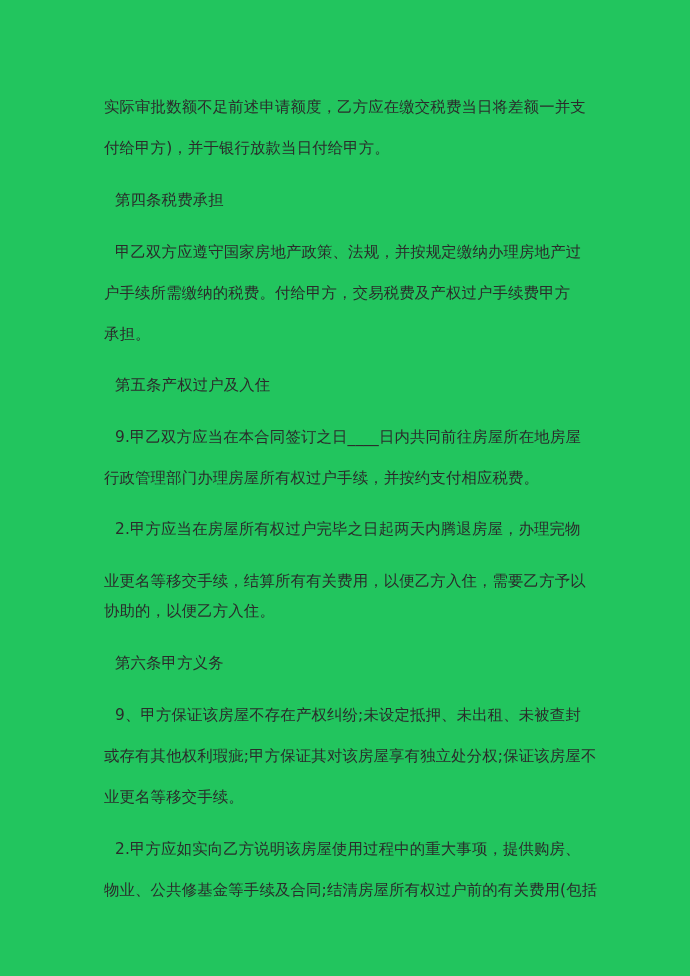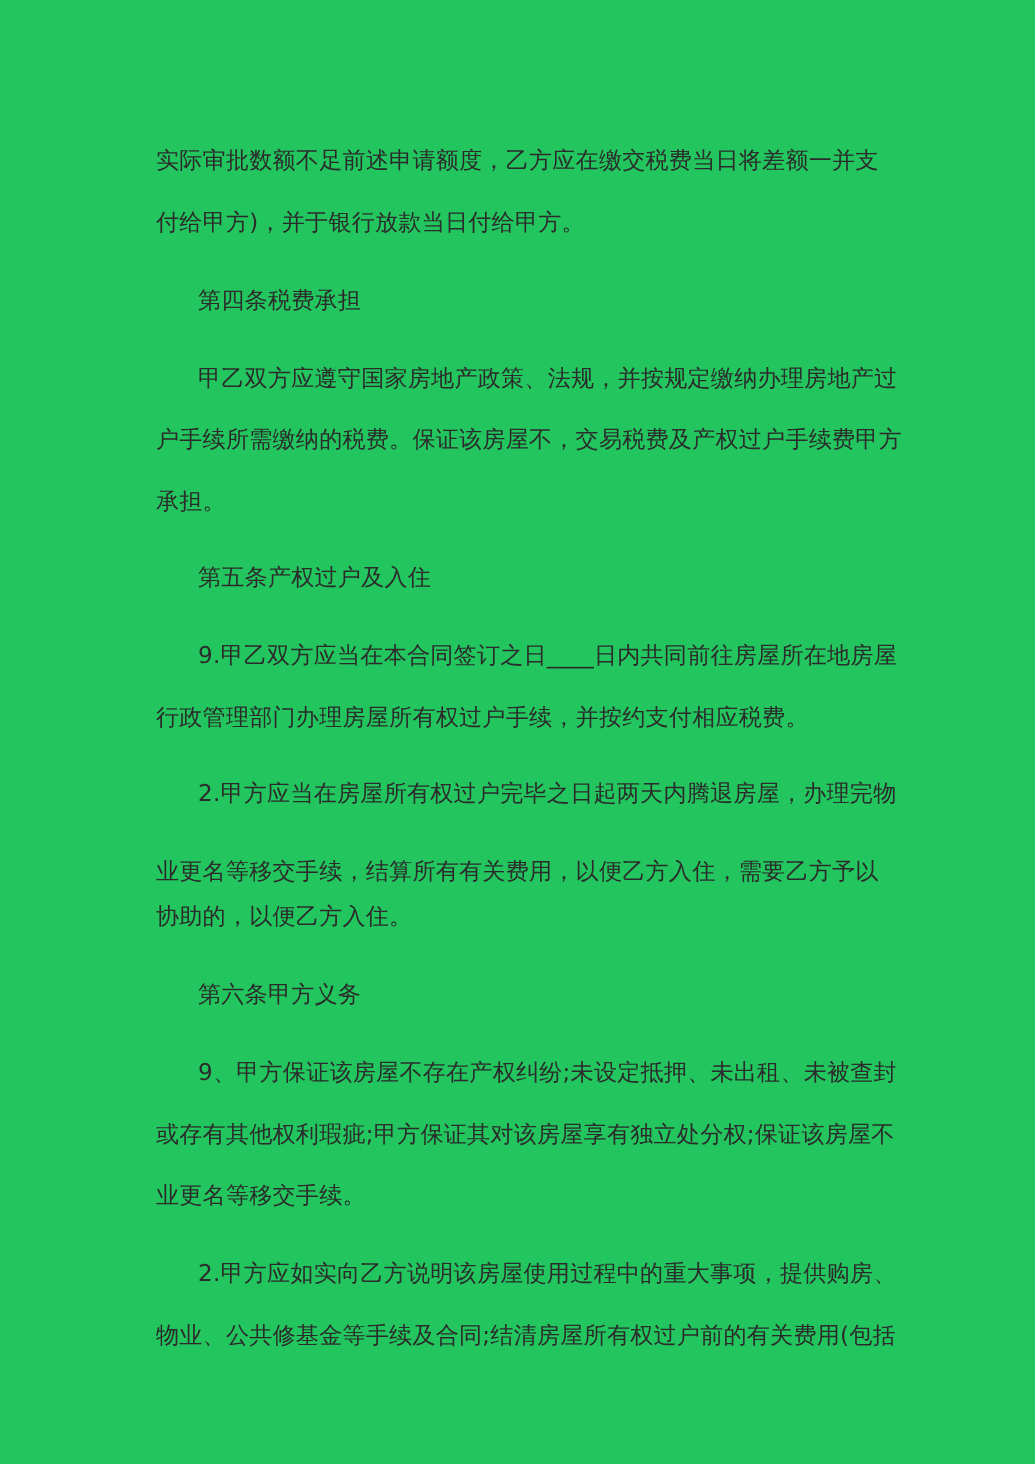--- a/index.html
+++ b/index.html
@@ -33,35 +33,35 @@
     .line {
       font-size: 15.4px;
       line-height: 20px;
       white-space: nowrap;
       letter-spacing: 0.15px;
       height: 20px;
       margin: 0;
       position: absolute;
       left: 0;
     }
-    .indent { left: 28px; }
+    .indent { left: 11px; }
   </style>
 </head>
 <body>
 
 <div class="page">
   <div class="content">
 
     <p class="line" style="top:0px">实际审批数额不足前述申请额度，乙方应在缴交税费当日将差额一并支</p>
     <p class="line" style="top:41px">付给甲方)，并于银行放款当日付给甲方。</p>
 
     <p class="line indent" style="top:93px">第四条税费承担</p>
 
     <p class="line indent" style="top:145px">甲乙双方应遵守国家房地产政策、法规，并按规定缴纳办理房地产过</p>
-    <p class="line" style="top:186px">户手续所需缴纳的税费。保证该房屋不，交易税费及产权过户手续费甲方</p>
+    <p class="line" style="top:186px">户手续所需缴纳的税费。付给甲方，交易税费及产权过户手续费甲方</p>
     <p class="line" style="top:227px">承担。</p>
 
     <p class="line indent" style="top:278px">第五条产权过户及入住</p>
 
     <p class="line indent" style="top:330px">9.甲乙双方应当在本合同签订之日____日内共同前往房屋所在地房屋</p>
     <p class="line" style="top:371px">行政管理部门办理房屋所有权过户手续，并按约支付相应税费。</p>
 
     <p class="line indent" style="top:422px">2.甲方应当在房屋所有权过户完毕之日起两天内腾退房屋，办理完物</p>
     <p class="line" style="top:474px">业更名等移交手续，结算所有有关费用，以便乙方入住，需要乙方予以</p>
     <p class="line" style="top:504px">协助的，以便乙方入住。</p>

